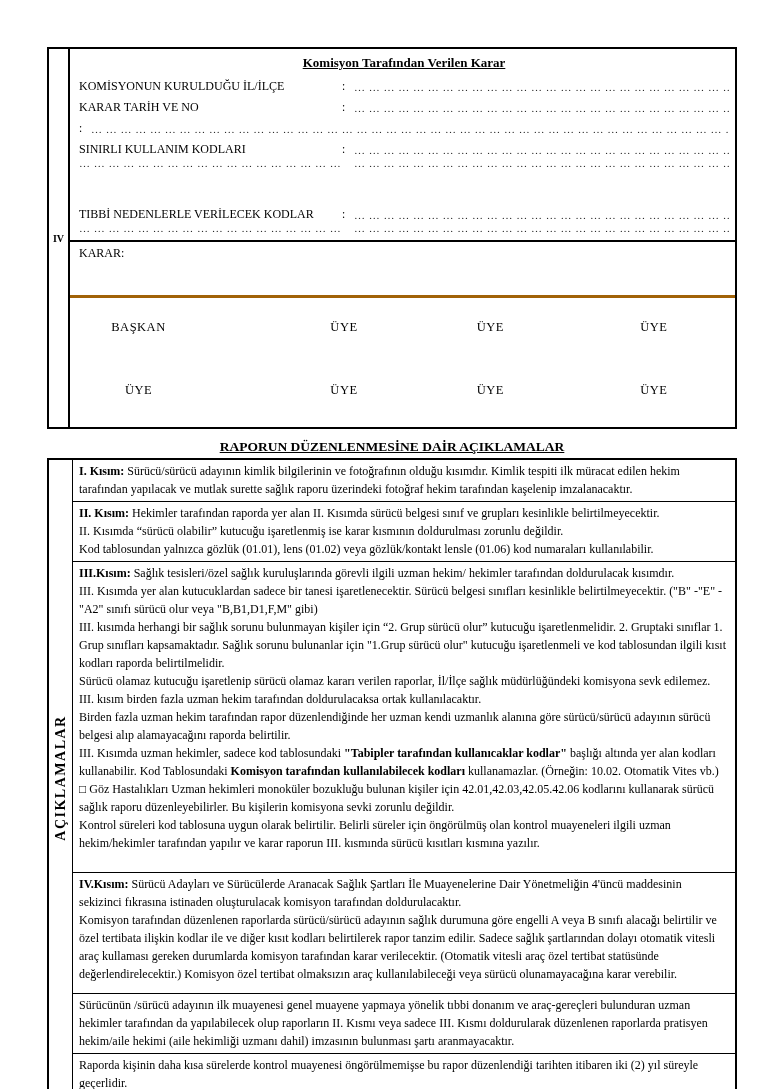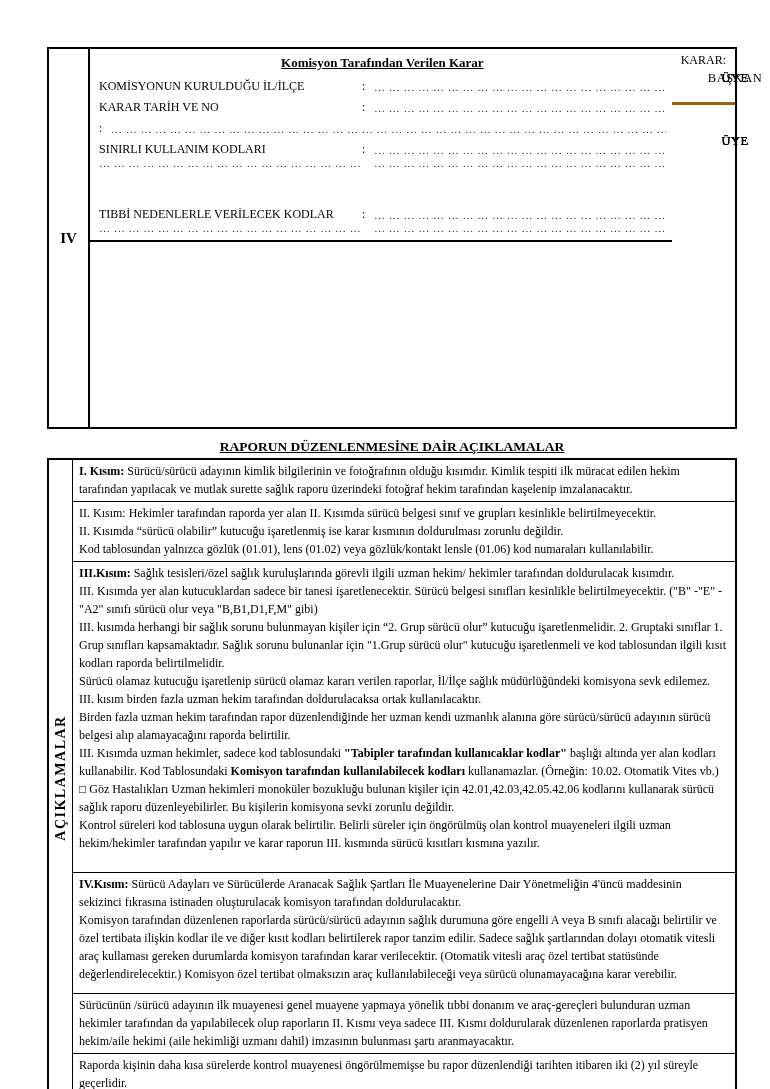--- a/index.html
+++ b/index.html
@@ -13,26 +13,26 @@
     font-family: "Liberation Serif", "DejaVu Serif", serif;
     padding: 47px 33px 0 47px;
   }
   
   .top-table {
     width: 690px; height: 382px;
     border: 2px solid #000;
     display: flex;
   }
   .roman-cell {
-    width: 41px;
+    width: 21px;
     border-right: 2px solid #000;
     display: flex; align-items: center; justify-content: center;
-    font-weight: bold; font-size: 15px;
-  }
-  .top-right { flex: 1; display: flex; flex-direction: row; min-width: 0; }
+    font-weight: bold; font-size: 10px;
+  }
+  .top-right { flex: 1; display: flex; flex-direction: column; min-width: 0; }
   .fields-cell {
     height: 193px;
     border-bottom: 2px solid #000;
     padding: 4px 6px 0 9px;
     overflow: hidden;
   }
   .kk-title {
     text-align: center; font-weight: bold; font-size: 13px;
     text-decoration: underline; height: 21px; line-height: 19px;
   }
@@ -179,21 +179,21 @@
     <div class="side-cell">
       <span class="side-label">AÇIKLAMALAR</span>
     </div>
     <div class="exp-right">
 
       <div class="xsec s1">
         <div><span style="font-weight: bold;">I. Kısım: </span><span>Sürücü/sürücü adayının kimlik bilgilerinin ve fotoğrafının olduğu kısımdır. Kimlik tespiti ilk müracat edilen hekim tarafından yapılacak ve mutlak surette sağlık raporu üzerindeki fotoğraf hekim tarafından kaşelenip imzalanacaktır.</span></div>
       </div>
 
       <div class="xsec s2">
-        <div><span style="font-weight: normal;">II. Kısım: </span><span>Hekimler tarafından raporda yer alan II. Kısımda sürücü belgesi sınıf ve grupları kesinlikle belirtilmeyecektir.</span></div>
+        <div><span style="font-weight: bold;">II. Kısım: </span><span>Hekimler tarafından raporda yer alan II. Kısımda sürücü belgesi sınıf ve grupları kesinlikle belirtilmeyecektir.</span></div>
         <div><span>II. Kısımda “sürücü olabilir” kutucuğu işaretlenmiş ise karar kısmının doldurulması zorunlu değildir.</span></div>
         <div><span>Kod tablosundan yalnızca gözlük (01.01), lens (01.02) veya gözlük/kontakt lensle (01.06) kod numaraları kullanılabilir.</span></div>
       </div>
 
       <div class="xsec s3">
         <div><span style="font-weight: bold;">III.Kısım: </span><span>Sağlık tesisleri/özel sağlık kuruluşlarında görevli ilgili uzman hekim/ hekimler tarafından doldurulacak kısımdır.</span></div>
         <div><span>III. Kısımda yer alan kutucuklardan sadece bir tanesi işaretlenecektir. Sürücü belgesi sınıfları kesinlikle belirtilmeyecektir. ("B" -"E" - "A2" sınıfı sürücü olur veya "B,B1,D1,F,M" gibi)</span></div>
         <div><span>III. kısımda herhangi bir sağlık sorunu bulunmayan kişiler için “2. Grup sürücü olur” kutucuğu işaretlenmelidir. 2. Gruptaki sınıflar 1. Grup sınıfları kapsamaktadır. Sağlık sorunu bulunanlar için "1.Grup sürücü olur" kutucuğu işaretlenmeli ve kod tablosundan ilgili kısıt kodları raporda belirtilmelidir.</span></div>
         <div><span>Sürücü olamaz kutucuğu işaretlenip sürücü olamaz kararı verilen raporlar, İl/İlçe sağlık müdürlüğündeki komisyona sevk edilemez.</span></div>
         <div><span>III. kısım birden fazla uzman hekim tarafından doldurulacaksa ortak kullanılacaktır.</span></div>

